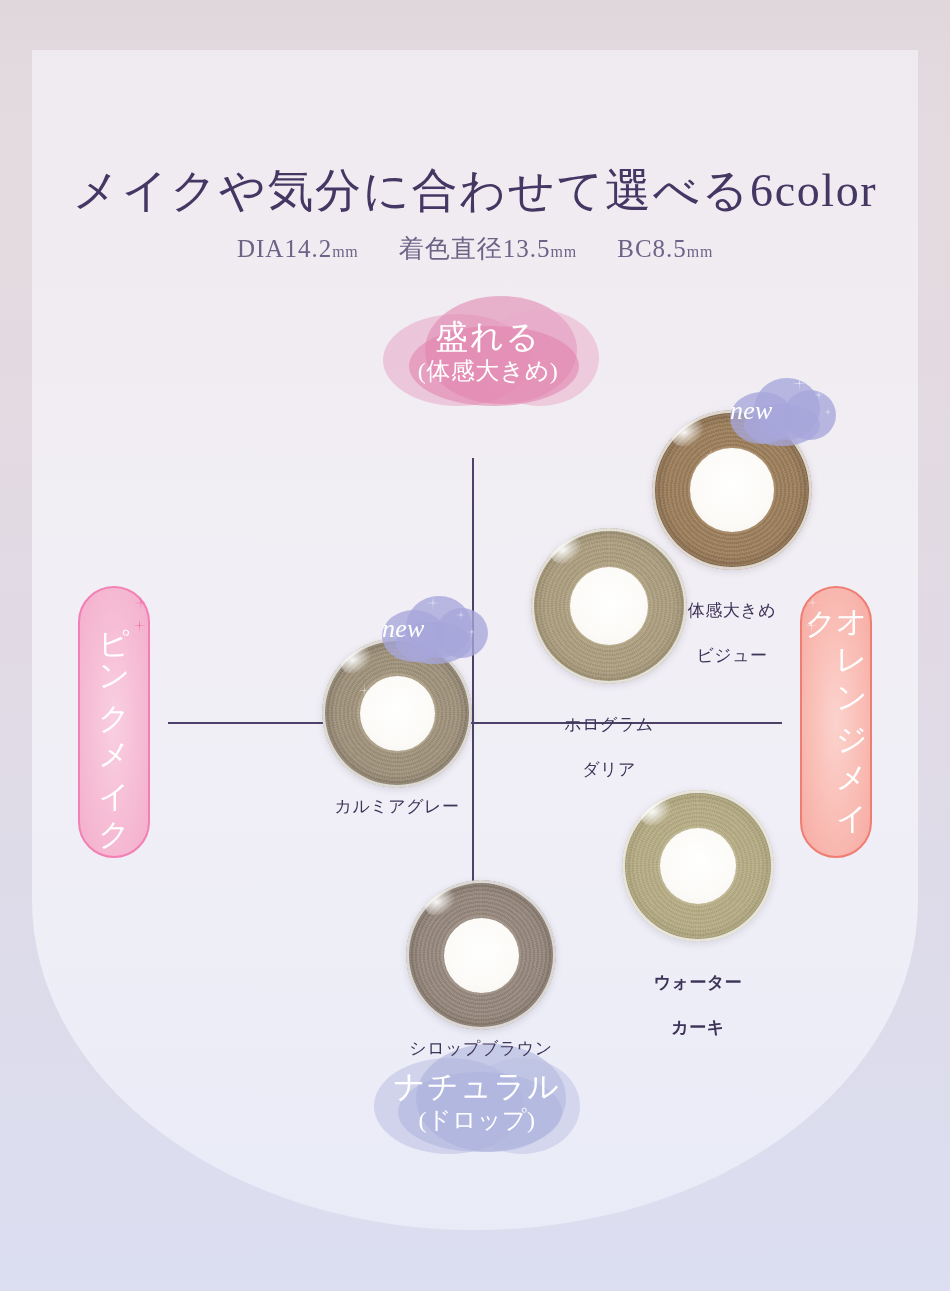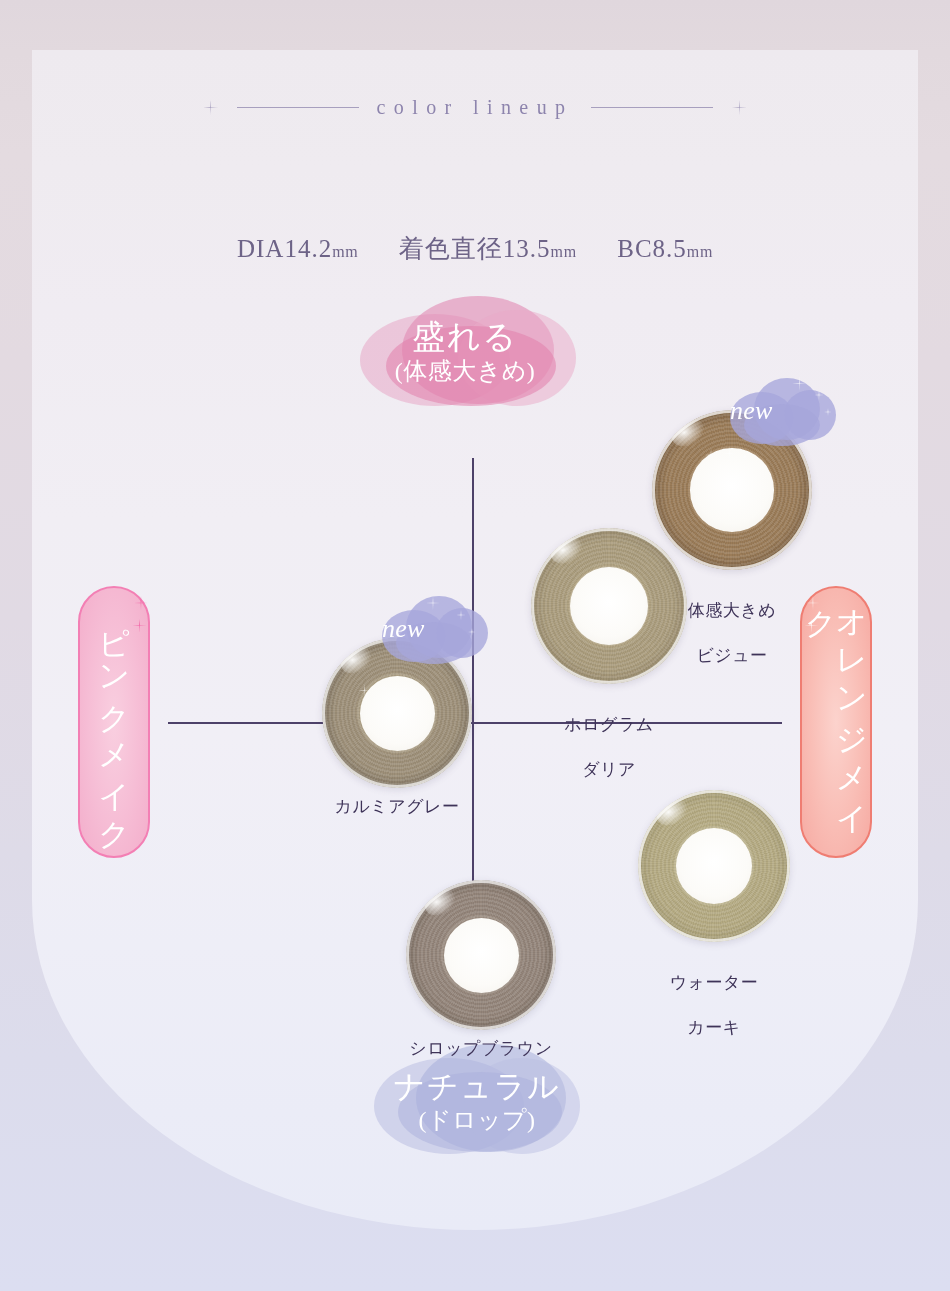--- a/index.html
+++ b/index.html
@@ -99,21 +99,21 @@
     display:flex;flex-direction:column;align-items:center;justify-content:center;
     text-align:center;color:#ffffff;
     font-family:"Liberation Serif","DejaVu Serif",serif;
   }
   .blob-shape{position:absolute;inset:0;}
   .blob-shape i{
     position:absolute;border-radius:50%;display:block;
   }
   .blob-label .txt{position:relative;z-index:3;line-height:1.12;}
 
-  #blob-top{left:350px;top:292px;width:230px;height:120px;}
+  #blob-top{left:373px;top:292px;width:230px;height:120px;}
   #blob-top .b1{left:10px;  top:22px; width:150px;height:92px; background:rgba(231,167,198,.55);}
   #blob-top .b2{left:52px;  top:4px;  width:152px;height:108px;background:rgba(226,140,180,.62);}
   #blob-top .b3{left:108px; top:18px; width:118px;height:96px; background:rgba(233,170,200,.5);}
   #blob-top .b4{left:36px;  top:34px; width:170px;height:80px; background:rgba(226,128,172,.55);}
   #blob-top .line1{font-size:33px;letter-spacing:.05em;}
   #blob-top .line2{font-size:24px;letter-spacing:.02em;margin-top:2px;}
 
   #blob-bottom{left:368px;top:1042px;width:218px;height:120px;}
   #blob-bottom .b1{left:6px;  top:16px;width:150px;height:96px;background:rgba(182,186,223,.5);}
   #blob-bottom .b2{left:48px; top:2px; width:150px;height:108px;background:rgba(168,174,218,.55);}
@@ -229,28 +229,22 @@
   .lens-sparkle span::after{height:2px;width:100%;
     clip-path:polygon(0 50%,42% 37%,100% 50%,42% 63%);}
 </style>
 </head>
 <body>
 
 <div id="stage">
 
   <div class="panel"></div>
 
-  <div class="eyebrow">
-    <span class="spark"></span>
-    <span class="rule"></span>
-    <span class="kicker">color lineup</span>
-    <span class="rule"></span>
-    <span class="spark"></span>
-  </div>
-
+
+  <h1 class="headline">メイクや気分に合わせて選べる6color</h1>
 
   <div class="specs">
     <span>DIA</span><span>14.2</span><span class="unit">mm</span>
     <span class="gap"></span>
     <span>着色直径</span><span>13.5</span><span class="unit">mm</span>
     <span class="gap"></span>
     <span>BC</span><span>8.5</span><span class="unit">mm</span>
   </div>
 
   <div class="axis-v"></div>
@@ -363,21 +357,21 @@
         <span style="left:18px;top:0;width:15px;height:15px;"></span>
         <span style="left:36px;top:6px;width:10px;height:10px;"></span>
       </div>
     </div>
     <div class="lens-name">
       <span>体感大きめ</span><br>
       <span>ビジュー</span>
     </div>
   </div>
 
-  <div class="lens-item" style="left:638px;top:790px;width:152px;z-index:3;">
+  <div class="lens-item" style="left:622px;top:790px;width:152px;z-index:3;font-weight:bold;">
     <div class="lens" style="width:152px;height:152px;">
       <div class="ring" style="background: radial-gradient(circle, rgb(207, 198, 162) 0%, rgb(207, 198, 162) 26%, rgb(181, 171, 131) 40%, rgb(181, 171, 131) 58%, rgb(154, 144, 105) 80%, rgb(154, 144, 105) 93%, rgba(255, 255, 255, 0.9) 99%);">
           <div style="position: absolute; inset: 0px; border-radius: 50%; mix-blend-mode: multiply; opacity: 0.5; background: repeating-conic-gradient(rgba(255, 255, 255, 0) 0deg, rgba(255, 255, 255, 0) 1.1deg, rgba(0, 0, 0, 0.1) 1.1deg, rgba(0, 0, 0, 0.1) 2.2deg);"></div>
           <div style="position: absolute; inset: 0px; border-radius: 50%; opacity: 0.35; background: repeating-radial-gradient(circle, rgba(255, 255, 255, 0) 0px, rgba(255, 255, 255, 0) 2px, rgba(255, 255, 255, 0.3) 2px, rgba(255, 255, 255, 0.3) 4px);"></div>
         </div>
       <div class="pupil" style="left:25%;top:25%;width:50%;height:50%;"></div>
       <div class="gloss"></div>
       <div class="edge"></div>
     </div>
     <div class="lens-name">

